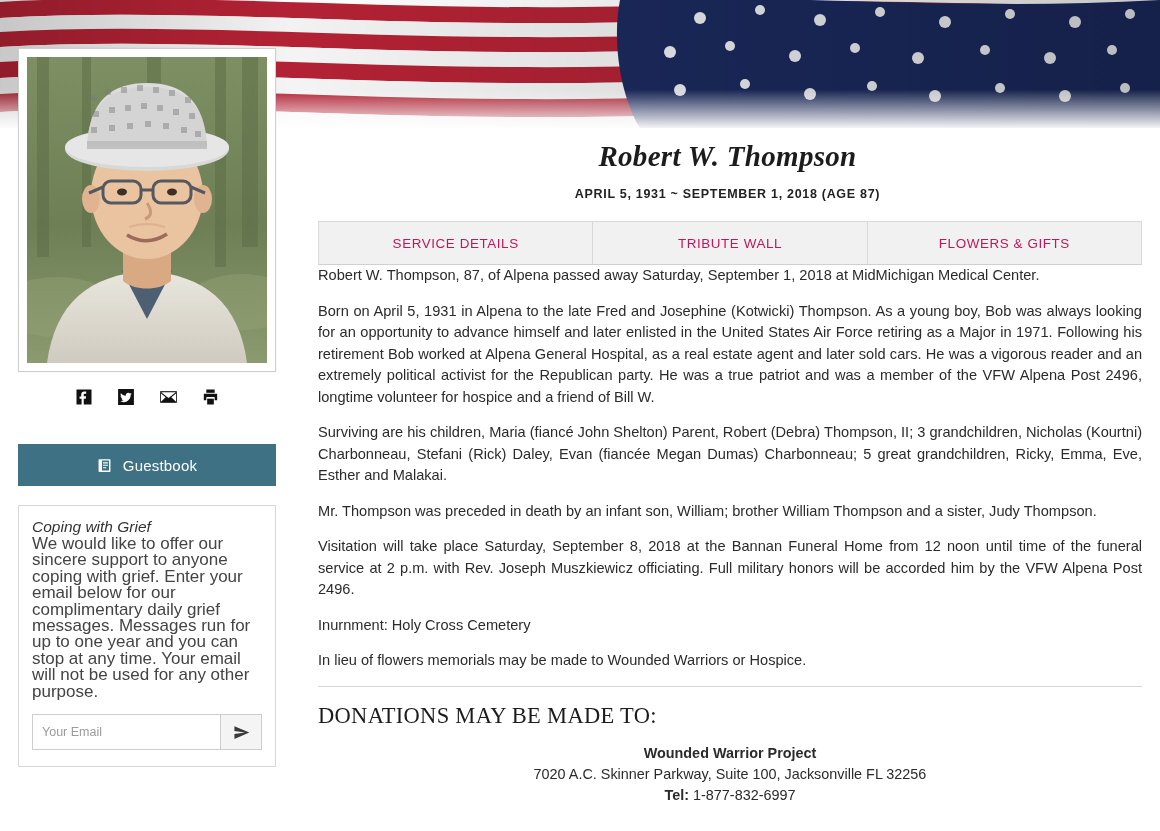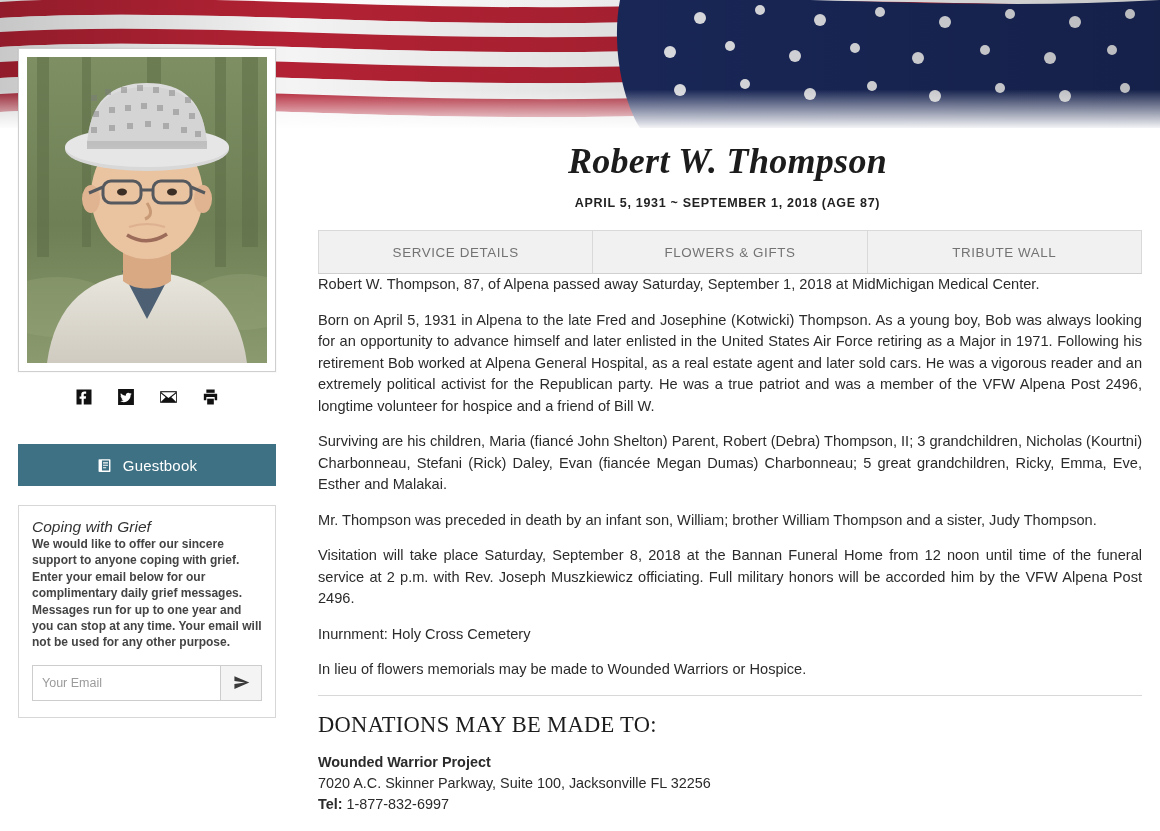--- a/index.html
+++ b/index.html
@@ -97,24 +97,23 @@
     background: #fff;
     padding: 12px 13px 16px 13px;
   }
   .grief-title {
     font-size: 15.5px;
     color: #333;
     font-weight: 400;
     font-style: italic;
   }
   .grief-text {
-    font-size: 12px;
+    font-size: 17px;
     line-height: 16.4px;
     color: #444;
-    font-weight: bold;
   }
   .email-row {
     margin-top: 14px;
     display: flex;
     height: 36px;
     border-radius: 6px;
   }
   .email-input {
     flex: 1;
     border: 1px solid #cdcdcd;
@@ -141,21 +140,21 @@
   .content {
     position: absolute;
     left: 295px; top: 128px;
     width: 865px;
     height: 703px;
     background: #fff;
   }
   .deceased-name {
     text-align: center;
     font-family: "Liberation Serif", serif;
-    font-size: 36px;
+    font-size: 29px;
     font-style: italic;
     font-weight: 700;
     color: #1c1c1c;
     margin: 12px 0 12px 0;
     letter-spacing: .3px;
   }
   .dates {
     text-align: center;
     font-size: 12.5px;
     font-weight: 700;
@@ -172,21 +171,21 @@
   .tab {
     flex: 1;
     text-align: center;
     padding: 14px 4px 13px 4px;
     font-size: 13.4px;
     letter-spacing: .6px;
     background: #f1f1f1;
     border: 1px solid #d9d9d9;
     border-bottom: none;
     border-left: none;
-    color: #737373;
+    color: #be185d;
     cursor: pointer;
   }
   .tab:first-child { border-left: 1px solid #d9d9d9; }
   .tab.active {
     background: #585858;
     color: #fff;
     border-color: #585858;
   }
 
   .obit-body {
@@ -207,20 +206,21 @@
     font-family: "Liberation Serif", serif;
     font-size: 22.5px;
     color: #1c1c1c;
     margin: 0 0 14px 0;
     letter-spacing: .3px;
   }
   .don-line {
     font-size: 14.4px;
     line-height: 21px;
     color: #2b2b2b;
+    text-align: center;
   }
   .don-line b { font-weight: 700; }
 </style>
 </head>
 <body>
 
 <div id="page">
 
   <div class="banner">
     <svg width="1160" height="128" viewBox="0 0 1160 128" preserveAspectRatio="none" aria-hidden="true">
@@ -427,22 +427,22 @@
     </div>
   </div>
 
   <div class="content">
 
     <div class="deceased-name">Robert W. Thompson</div>
     <div class="dates">APRIL 5, 1931 ~ SEPTEMBER 1, 2018 (AGE 87)</div>
 
     <div class="tabs">
       <div class="tab">SERVICE DETAILS</div>
+      <div class="tab">TRIBUTE WALL</div>
       <div class="tab">FLOWERS &amp; GIFTS</div>
-      <div class="tab">TRIBUTE WALL</div>
     </div>
 
     <div class="obit-body">
       <p>Robert W. Thompson, 87, of Alpena passed away Saturday, September 1, 2018 at MidMichigan Medical Center.</p>
       <p>Born on April 5, 1931 in Alpena to the late Fred and Josephine (Kotwicki) Thompson.  As a young boy, Bob was always looking for an opportunity to advance himself and later enlisted in the United States Air Force retiring as a Major in 1971.  Following his retirement Bob worked at Alpena General Hospital, as a real estate agent and later sold cars.  He was a vigorous reader and an extremely political activist for the Republican party.  He was a true patriot and was a member of the VFW Alpena Post 2496, longtime volunteer for hospice and a friend of Bill W.</p>
       <p>Surviving are his children, Maria (fiancé John Shelton) Parent, Robert (Debra) Thompson, II; 3 grandchildren, Nicholas (Kourtni) Charbonneau, Stefani (Rick) Daley, Evan (fiancée Megan Dumas) Charbonneau; 5 great grandchildren, Ricky, Emma, Eve, Esther and Malakai.</p>
       <p>Mr. Thompson was preceded in death by an infant son, William; brother William Thompson and a sister, Judy Thompson.</p>
       <p>Visitation will take place Saturday, September 8, 2018 at the Bannan Funeral Home from 12 noon until time of the funeral service at 2 p.m. with Rev. Joseph Muszkiewicz officiating.  Full military honors will be accorded him by the VFW Alpena Post 2496.</p>
       <p>Inurnment: Holy Cross Cemetery</p>
       <p>In lieu of flowers memorials may be made to Wounded Warriors or Hospice.</p>

